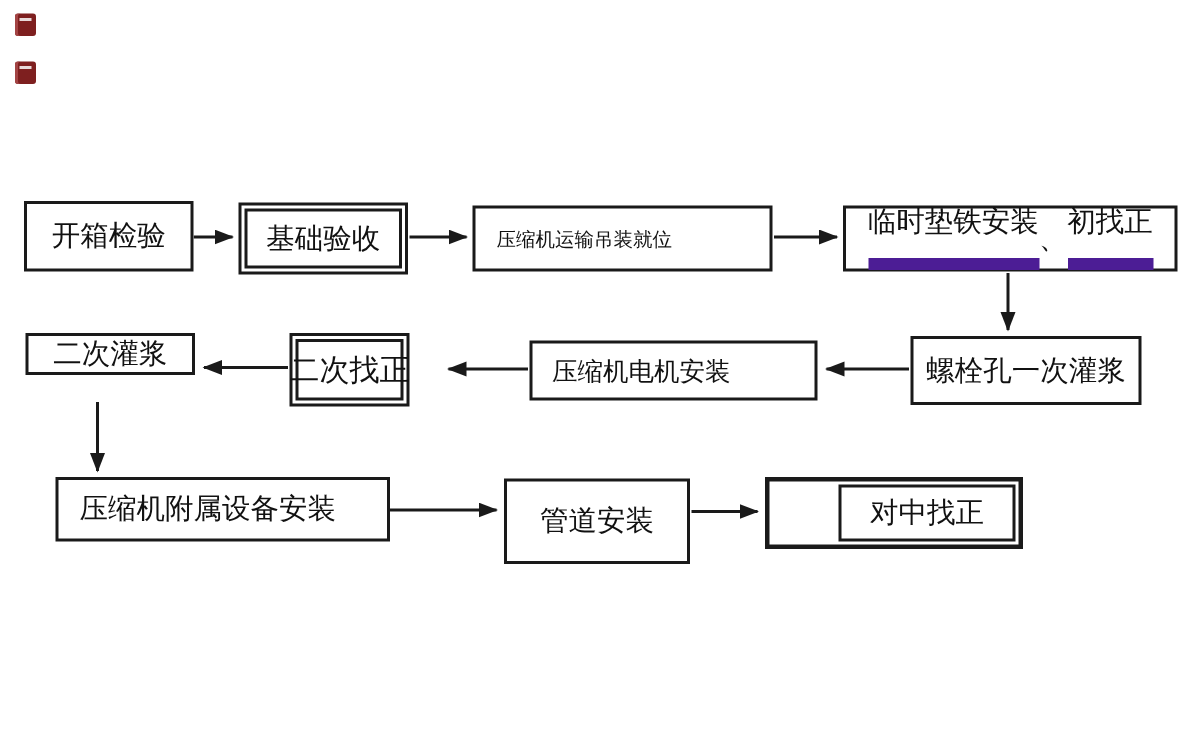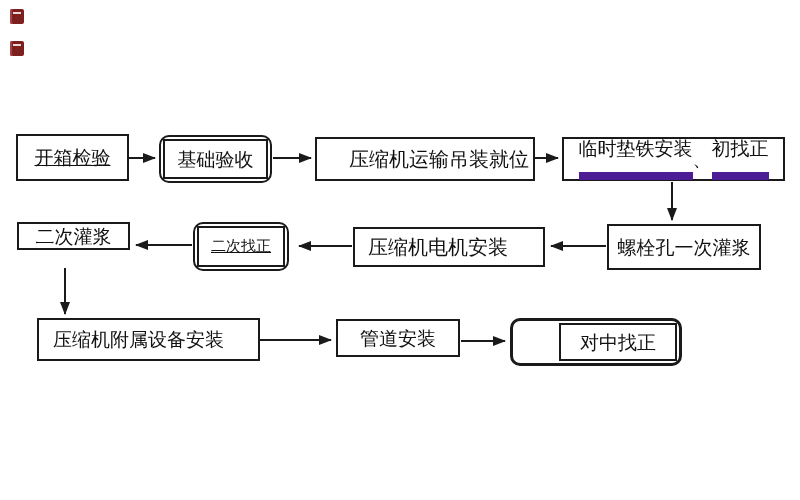--- a/index.html
+++ b/index.html
@@ -7,38 +7,38 @@
     position:relative;width:800px;height:500px;background:#ffffff;overflow:hidden;
     font-family:"Liberation Serif","DejaVu Serif",serif;color:#111;
   }
   .node{
     position:absolute;box-sizing:border-box;border:2px solid #1a1a1a;background:#fff;
     display:flex;align-items:center;justify-content:center;
     font-size:19px;line-height:1;white-space:nowrap;
   }
   .node.left{justify-content:flex-start;}
   
-  .dbl{padding:2px;border-radius:10px;}
+  .dbl{padding:2px;}
   .dbl .inner{
     box-sizing:border-box;width:100%;height:100%;border:2px solid #1a1a1a;
     display:flex;align-items:center;justify-content:center;
   }
   .dbl-bold{border-width:3px;padding:2px;}
   .dbl-bold .inner{border-width:2px;}
   
-  #n1{left:16px;top:134px;width:113px;height:47px;text-decoration:underline;}
+  #n1{left:16px;top:134px;width:113px;height:47px;}
   #n2{left:159px;top:135px;width:113px;height:48px;}
-  #n3{left:315px;top:137px;width:220px;height:44px;font-size:20px;padding-left:32px;}
+  #n3{left:315px;top:137px;width:200px;height:44px;font-size:13px;padding-left:14px;}
   #n4{left:562px;top:137px;width:223px;height:44px;}
   #n5{left:607px;top:224px;width:154px;height:46px;}
-  #n6{left:353px;top:227px;width:192px;height:40px;font-size:20px;padding-left:13px;}
-  #n7{left:193px;top:222px;width:96px;height:49px;font-size:15px;text-decoration:underline;}
+  #n6{left:353px;top:227px;width:192px;height:40px;font-size:17px;padding-left:13px;}
+  #n7{left:193px;top:222px;width:80px;height:49px;font-size:20px;}
   #n8{left:17px;top:222px;width:113px;height:28px;}
   #n9{left:16px;top:318px;width:223px;height:43px;padding-left:14px;margin-left:21px;}
-  #n10{left:336px;top:319px;width:124px;height:38px;text-align:right;}
+  #n10{left:336px;top:319px;width:124px;height:57px;text-align:right;}
   #n11{left:510px;top:318px;width:172px;height:48px;padding-left:46px;}
   .useg{border-bottom:8px solid #4c1d95;padding-bottom:14px;}
   #arrows{position:absolute;left:0;top:0;}
   
   .ph-icon{
     position:absolute;width:14px;height:15px;background:#7e1f1f;border-radius:2px;
     box-shadow:inset 2px 0 0 #a34444;
   }
   .ph-icon:after{
     content:"";position:absolute;left:3px;top:3px;width:8px;height:2px;background:#e8d9d9;

